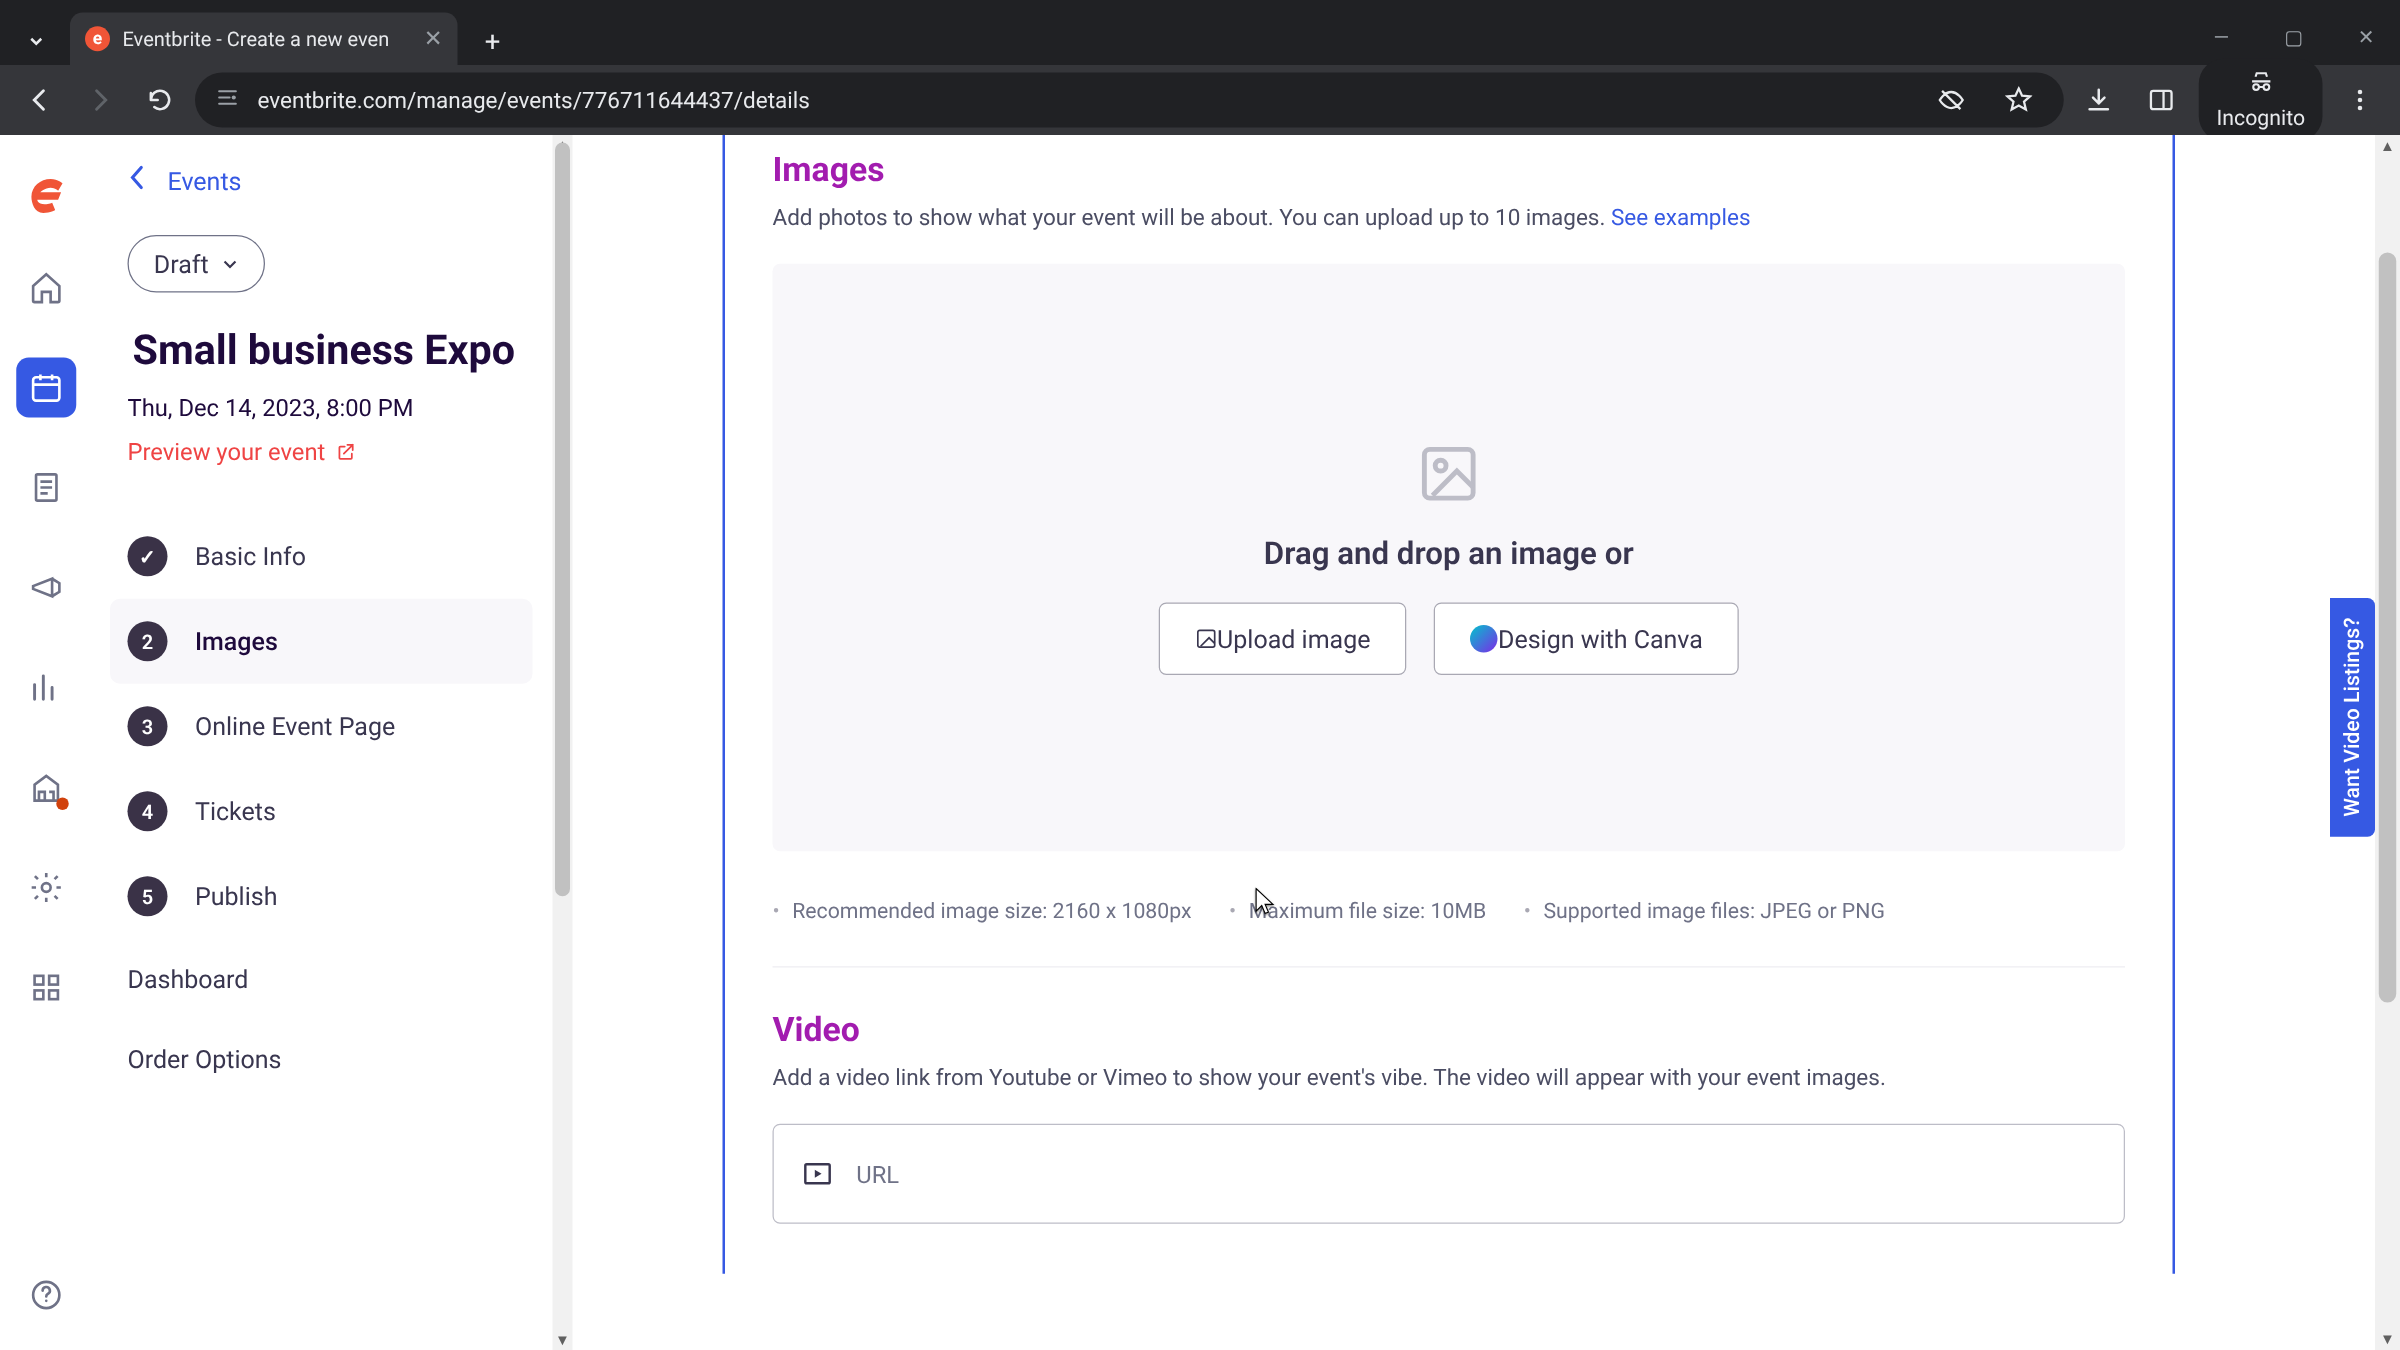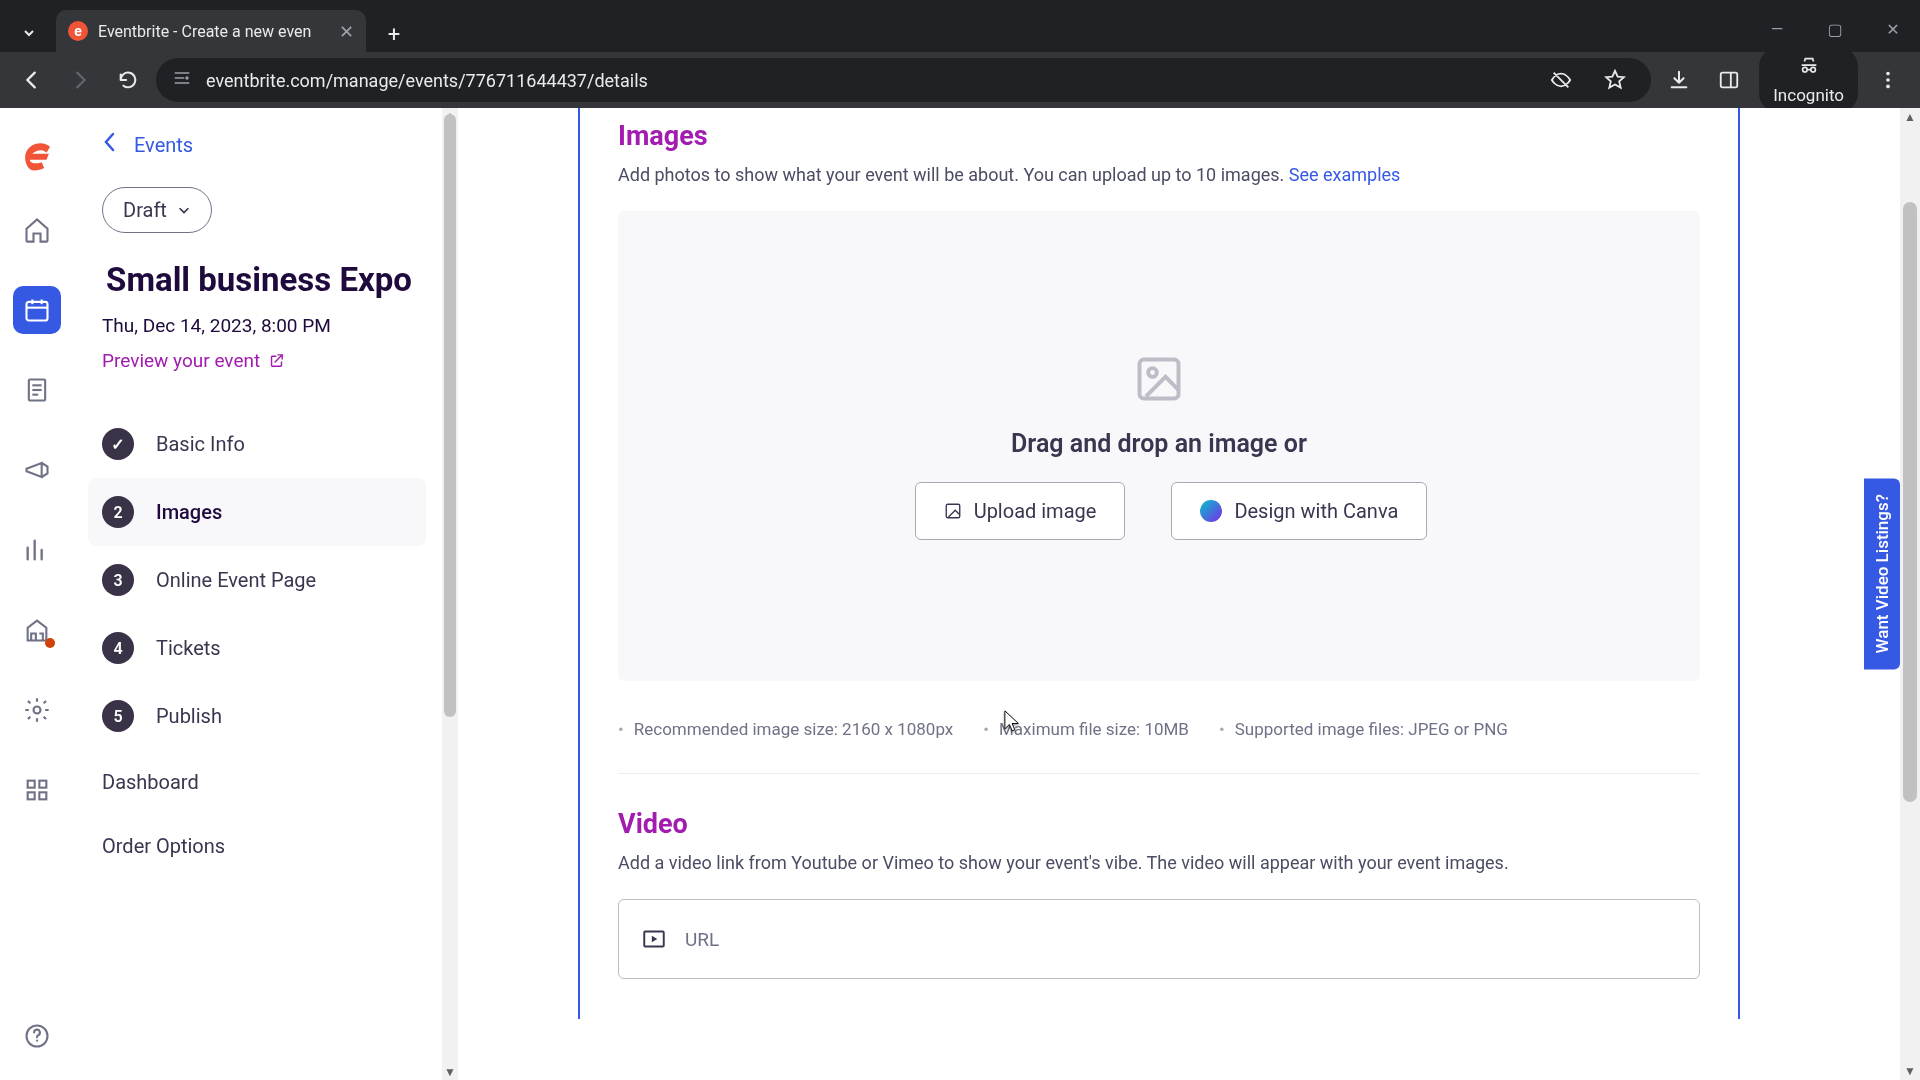--- a/index.html
+++ b/index.html
@@ -46,21 +46,21 @@
 .sidebar-scroll-arrow { position: absolute; left: 0; right: 0; height: 16px; display:flex; align-items:center; justify-content:center; color:#606060; font-size:12px;}
 .sidebar-scroll-arrow.up { top:0; }
 .sidebar-scroll-arrow.down { bottom:0; }
 .sidebar-inner { padding-right: 24px; }
 .back-row { display: flex; align-items: center; gap: 18px; margin-bottom: 30px; padding-left: 14px; }
 .back-chevron { color: #3659e3; font-size: 22px; cursor: pointer; }
 .back-label { color: #3659e3; font-size: 20px; cursor: pointer; }
 .draft-pill { display: inline-flex; align-items: center; gap: 10px; border: 1.5px solid #6f7287; border-radius: 26px; padding: 10px 20px; font-size: 20px; color: #39364f; margin-left: 14px; margin-bottom: 26px; cursor: pointer; }
 .event-title { font-size: 33px; font-weight: 700; color: #1e0a3c; line-height: 1.25; margin: 0 14px 14px; text-align: right; }
 .event-date { font-size: 19px; color: #1e0a3c; margin: 0 14px 12px; }
-.preview-link { display: inline-flex; align-items: center; gap: 8px; color: #a21caf; font-size: 19px; margin: 0 14px 38px; cursor: pointer; }
+.preview-link { display: inline-flex; align-items: center; gap: 8px; color: #ef4444; font-size: 19px; margin: 0 14px 38px; cursor: pointer; }
 .steps { display: flex; flex-direction: column; }
 .step { display: flex; align-items: center; gap: 22px; padding: 18px 14px; font-size: 20px; color: #39364f; cursor: pointer; border-radius: 8px; }
 .step.active { background: #f8f7fa; color: #1e0a3c; font-weight: 500; }
 .step-badge { width: 32px; height: 32px; border-radius: 50%; background: #3a3247; color: #fff; display: flex; align-items: center; justify-content: center; font-size: 16px; font-weight: 600; }
 .step.done .step-badge { background: #3a3247; }
 .section-link { padding: 20px 14px; font-size: 20px; color: #39364f; cursor: pointer; }
 
 
 .main { flex: 1; overflow: auto; position: relative; }
 .main-scroll { position: absolute; right: 0; top: 0; bottom: 0; width: 20px; background: #f1f1f1; }
@@ -68,21 +68,21 @@
 .main-scroll-arrow.up{top:0;} .main-scroll-arrow.down{bottom:0;}
 .main-scroll-thumb { position: absolute; left: 3px; right: 3px; top: 94px; height: 600px; background: #c1c1c1; border-radius: 8px; }
 .content-card { margin: 0 180px 0 120px; border-left: 2px solid #3659e3; border-right: 2px solid #3659e3; padding: 12px 38px 40px; }
 .section-heading { font-size: 27px; font-weight: 700; color: #a21caf; margin-bottom: 12px; }
 .section-desc { font-size: 18px; color: #4b4d63; margin-bottom: 26px; }
 .link { color: #3659e3; cursor: pointer; }
 .dropzone { background: #f8f7fa; border-radius: 6px; height: 470px; display: flex; flex-direction: column; align-items: center; justify-content: center; gap: 24px; }
 .dropzone-icon { width: 52px; height: 52px; color: #bdbdc7; }
 .dropzone-text { font-size: 25px; font-weight: 600; color: #39364f; }
 .button-row { display: flex; gap: 22px; }
-.dz-btn { display: inline-flex; align-items: center; gap: 12px; padding: 16px 28px; border: 1.5px solid #a9a8b3; background: #fff; color: #39364f; font-size: 20px; border-radius: 6px; cursor: pointer; margin-left: 24px; }
+.dz-btn { display: inline-flex; align-items: center; padding: 16px 28px; border: 1.5px solid #a9a8b3; background: #fff; color: #39364f; font-size: 20px; border-radius: 6px; cursor: pointer; }
 .canva-dot { width: 22px; height: 22px; border-radius: 50%; background: linear-gradient(135deg,#00c4cc,#7d2ae8); }
 .hints { display: flex; gap: 30px; font-size: 17px; color: #6f7287; margin-top: 38px; }
 .hints span::before { content: '•'; margin-right: 10px; color: #a9a8b3; }
 .divider { height: 1px; background: #eeedf2; margin: 34px 0; }
 .url-field { border: 1.5px solid #bdbdc7; border-radius: 6px; height: 80px; display: flex; align-items: center; padding: 0 22px; gap: 18px; }
 .url-field-icon { color: #39364f; }
 .url-field-label { color: #6f7287; font-size: 19px; }
 
 
 .side-tab { position: absolute; right: 20px; top: 370px; background: #3659e3; color: #fff; padding: 16px 8px; writing-mode: vertical-rl; transform: rotate(180deg); font-size: 17px; border-radius: 6px 0 0 6px; cursor: pointer; font-weight: 500; }

